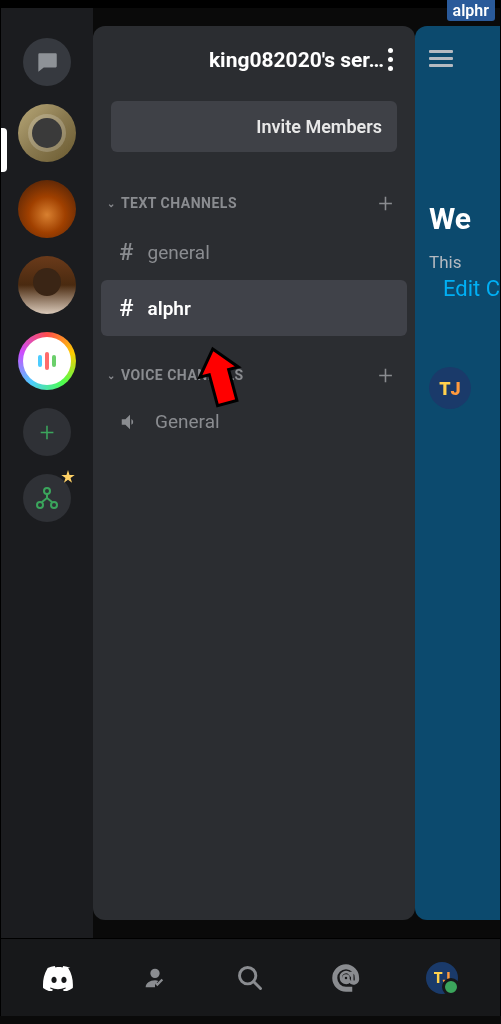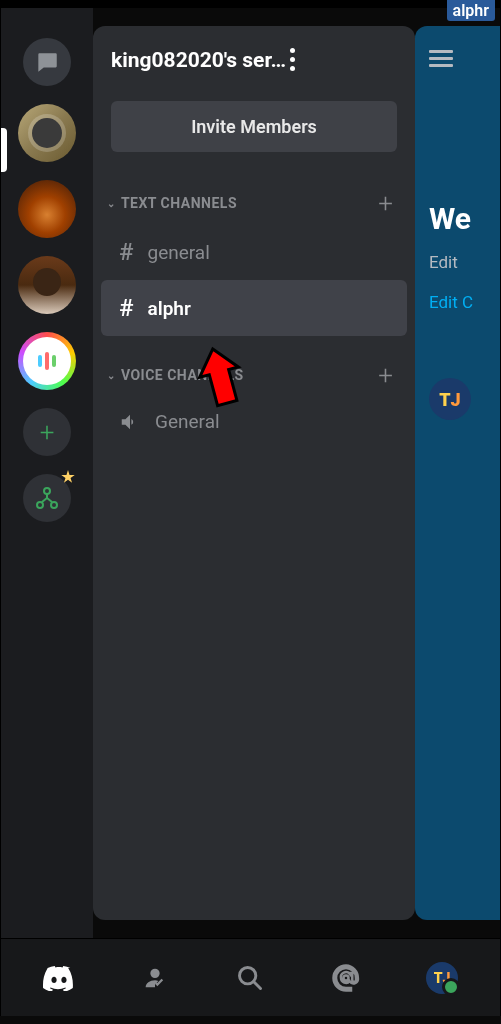--- a/index.html
+++ b/index.html
@@ -128,41 +128,41 @@
       border-radius: 12px;
       margin: 18px 0 18px 0;
       display: flex;
       flex-direction: column;
       overflow: hidden;
       flex-shrink: 0;
     }
     .panel-header {
       display: flex;
       align-items: center;
-      justify-content: flex-start;
+      justify-content: flex-end;
       padding: 18px 18px 14px 18px;
     }
     .server-name {
       color: #fff;
       font-size: 21px;
       font-weight: 700;
       white-space: nowrap;
       overflow: hidden;
       text-overflow: ellipsis;
       max-width: 230px;
     }
     .more-icon { color: #fff; cursor: pointer; padding: 4px; }
     .dots { display:flex; flex-direction:column; gap:4px; }
     .dots span { width:5px; height:5px; background:#fff; border-radius:50%; }
     .invite-btn {
       margin: 12px 18px;
       background: #3f4147;
       border-radius: 6px;
       padding: 15px;
-      text-align: center;
+      text-align: right;
       color: #e8e8e8;
       font-size: 18px;
       font-weight: 600;
       cursor: pointer;
     }
     .category {
       display: flex;
       align-items: center;
       justify-content: space-between;
       padding: 24px 18px 6px 14px;
@@ -203,21 +203,21 @@
       border-radius: 12px 0 0 12px;
       margin: 18px 0;
       padding: 20px 0 0 14px;
       overflow: hidden;
       position: relative;
     }
     .hamburger { color: #b5bac1; cursor: pointer; }
     .hamburger div { width: 24px; height: 3px; background: #b5bac1; margin: 4px 0; border-radius: 1px; }
     .peek-title { font-size: 30px; font-weight: 700; color: #fff; margin-top: 134px; }
     .peek-sub { color: #b5bac1; font-size: 17px; margin-top: 16px; }
-    .peek-link { color: #00aff4; font-size: 17px; margin-top: 20px; cursor: pointer; }
+    .peek-link { color: #00aff4; font-size: 22px; margin-top: 4px; cursor: pointer; text-align: right; }
     .peek-badge {
       margin-top: 66px;
       width: 42px; height: 42px; border-radius: 21px;
       background: #1a3a6a;
       display: flex; align-items:center; justify-content:center;
       font-weight: 900; font-size: 18px;
     }
     .peek-badge .t { color:#ffd24d; }
     .peek-badge .j { color:#ff9a3d; }
     .cursor-arrow {
@@ -341,21 +341,21 @@
     </div>
   </div>
 
   <div class="right-peek">
     <div class="hamburger">
       <div></div>
         <div></div>
         <div></div>
     </div>
     <div class="peek-title">We</div>
-    <div class="peek-sub">Edit</div>
+    <div class="peek-sub">This</div>
     <div class="peek-link">Edit C</div>
     <div class="peek-badge">
       <span class="t">T</span>
         <span class="j">J</span>
     </div>
   </div>
 </div>
 
 <svg class="cursor-arrow" width="60" height="70" viewBox="0 0 60 70">
   <path d="M28 4 L48 28 L38 28 L38 60 L18 60 L18 28 L8 28 Z" fill="#ff0000" stroke="#000" stroke-width="3" transform="rotate(-15 28 32)"></path>

